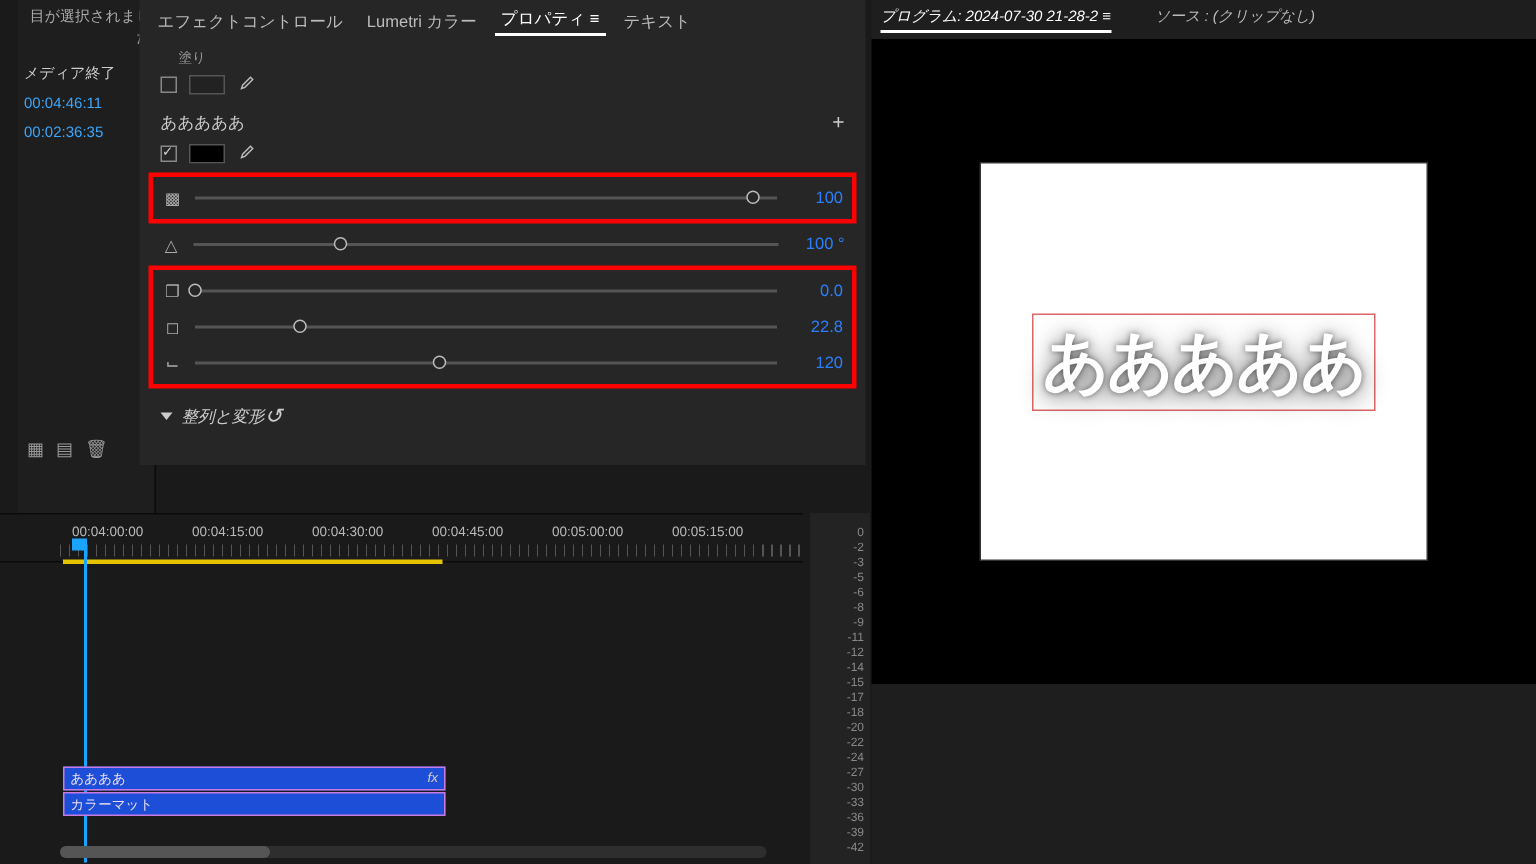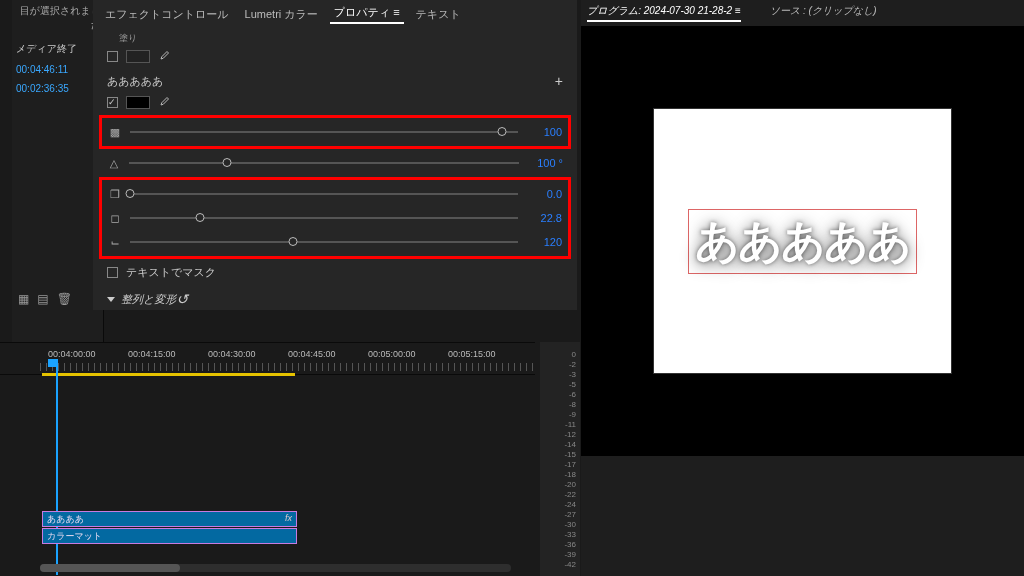--- a/index.html
+++ b/index.html
@@ -43,21 +43,21 @@
 .text-frame { border:1px solid #d66; padding:2px 6px; display:inline-block;}
 .big-text { font-size:44px; font-weight:800; color:#fff; text-shadow:0 2px 16px rgba(0,0,0,.7), 0 0 4px rgba(0,0,0,.5); letter-spacing:-2px; font-family:"Hiragino Sans","Yu Gothic",sans-serif;}
 .timeline { position:absolute; left:0; top:342px; width:535px; height:234px; background:#1a1a1a; border-top:1px solid #0a0a0a; }
 .time-ruler { height:32px; position:relative; border-bottom:1px solid #0a0a0a;}
 .time-ruler .tick { position:absolute; top:6px; font-size:9px; color:#bbb; }
 .time-ruler .marks { position:absolute; left:40px; right:0; top:20px; height:8px; background:repeating-linear-gradient(90deg,#555 0,#555 1px,transparent 1px,transparent 6px);}
 .playline { position:absolute; top:22px; width:2px; height:210px; background:#1aa3ff; }
 .playhead { position:absolute; top:16px; width:10px; height:8px; background:#1aa3ff; transform:translateX(-4px);}
 .yellowbar { position:absolute; top:30px; height:3px; background:#e6c300; }
 .tracks { position:relative; padding-left:40px; }
-.clip { position:absolute; height:16px; background:#0369a1; border:1px solid #c77be0; font-size:9px; color:#eadcf2; padding:1px 4px; overflow:hidden;}
+.clip { position:absolute; height:16px; background:#1d4ed8; border:1px solid #c77be0; font-size:9px; color:#eadcf2; padding:1px 4px; overflow:hidden;}
 .clip .fx { position:absolute; right:4px; top:1px; font-style:italic; color:#dcc; font-size:9px;}
 .audio-scale { position:absolute; left:540px; top:342px; width:40px; height:234px; background:#232323; font-size:8px; color:#888; }
 .audio-scale .db { position:absolute; right:4px; }
 .scrollbar { position:absolute; left:40px; right:24px; bottom:4px; height:8px; background:#2e2e2e; border-radius:4px;}
 .scroll-thumb { position:absolute; left:0; width:140px; height:8px; background:#555; border-radius:4px;}
 .smalltxt { font-size:9px; color:#999; padding-left:12px;}
 </style>
 </head>
 <body>
 
@@ -137,24 +137,20 @@
       </div>
       <div class="slider-row">
         <span class="slider-icon">⌙</span>
         <div class="track">
             <div class="knob" style="left:42%"></div>
           </div>
         <span class="sval">120</span>
       </div>
     </div>
 
-    <div class="row">
-      <span class="chk"></span>
-      <span>テキストでマスク</span>
-    </div>
 
     <div class="align-row">
       <span><span class="tri open"></span><span>整列と変形</span></span>
       <span class="undoicon">↺</span>
     </div>
   </div>
 </div>
 
 <div class="preview-panel">
   <div class="preview-tabs">

